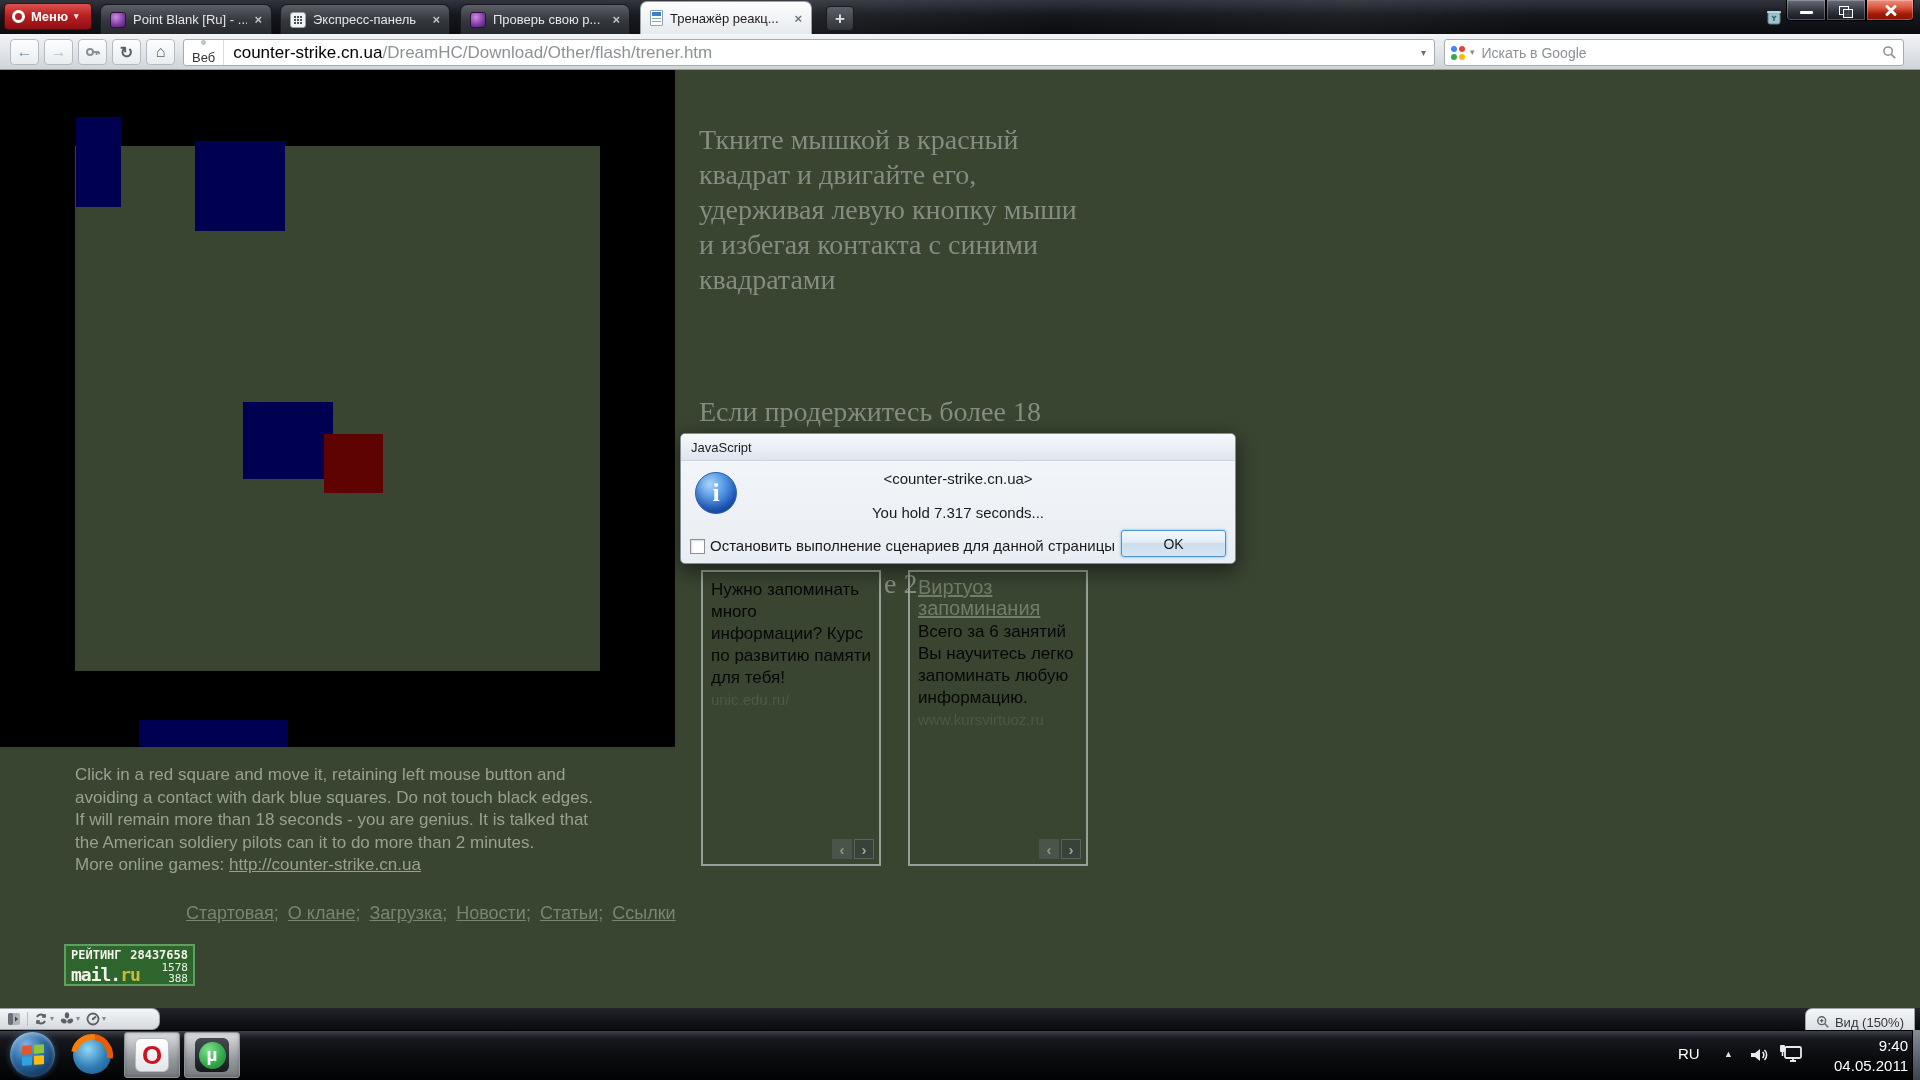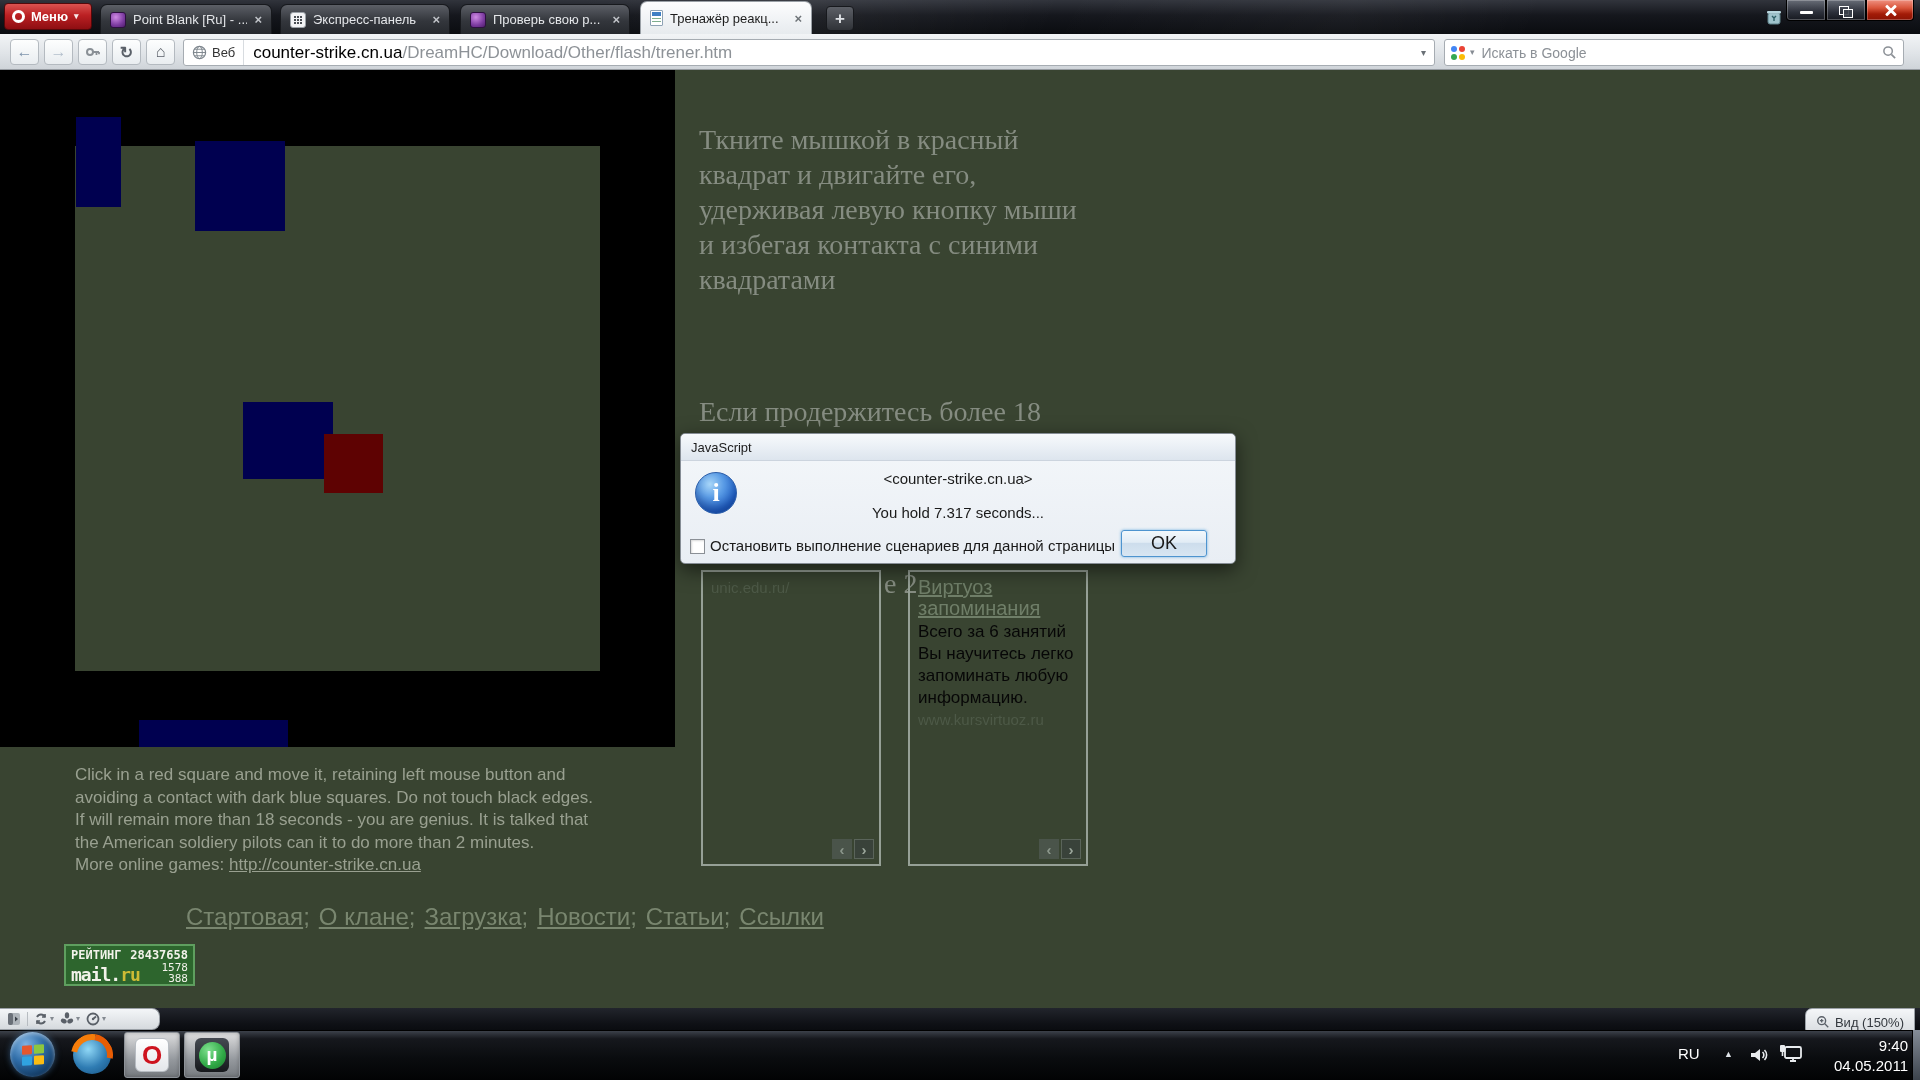--- a/index.html
+++ b/index.html
@@ -55,21 +55,21 @@
 
   
   .addrbar{position:absolute;left:0;top:34px;width:1920px;height:36px;
     background:linear-gradient(#f2f4f6 0%,#e0e4e8 55%,#cfd4d9 100%);border-bottom:1px solid #969ba1;box-sizing:border-box;}
   .navbtn{position:absolute;top:5px;width:29px;height:26px;border:1px solid #b4bac0;border-radius:4px;box-sizing:border-box;
     background:linear-gradient(#fdfefe,#e9edf0);display:flex;align-items:center;justify-content:center;cursor:pointer;
     color:#7e94ac;font-size:16px;font-weight:bold;}
   .navbtn.dim{color:#b3bfcc;}
   .urlfield{position:absolute;left:183px;top:5px;width:1252px;height:27px;background:#fff;
     border:1px solid #a6acb2;border-radius:3px;box-sizing:border-box;display:flex;align-items:center;cursor:text;}
-  .webbtn{display:flex;align-items:center;gap:5px;padding:0 8px;height:100%;border-right:1px solid #d8dce0;cursor:pointer;color:#333;}
+  .webbtn{display:flex;align-items:center;gap:5px;padding:0 8px;height:100%;border-right:1px solid #d8dce0;cursor:pointer;color:#333;flex-direction:column;}
   .urltext{padding-left:9px;font-size:17px;color:#000;white-space:nowrap;}
   .urltext .path{color:#8d9297;}
   .url-chev{margin-left:auto;padding:0 8px;color:#6a7076;font-size:10px;cursor:pointer;}
   .searchfield{position:absolute;left:1444px;top:5px;width:460px;height:27px;background:#fff;
     border:1px solid #a6acb2;border-radius:3px;box-sizing:border-box;display:flex;align-items:center;padding:0 6px;gap:5px;}
   .gicon{width:14px;height:14px;position:relative;flex:none;}
   .gicon i{position:absolute;width:6px;height:6px;border-radius:50%;}
   .gicon .b{left:0;top:0;background:#4285f4;} .gicon .r{right:0;top:0;background:#ea4335;}
   .gicon .g{left:0;bottom:0;background:#34a853;} .gicon .y{right:0;bottom:0;background:#fbbc05;}
   .searchfield input{flex:1;border:none;outline:none;font-size:14px;color:#333;background:transparent;font-family:"Liberation Sans",sans-serif;}
@@ -83,21 +83,21 @@
   .gsq.blue{background:#000050;}
   .gsq.red{background:#5e0202;}
   .ru-serif{font-family:"Liberation Serif","DejaVu Serif",serif;color:#858c81;}
   .instr{position:absolute;left:699px;top:52px;font-size:28px;line-height:35px;white-space:pre-line;width:460px;}
   .warn{position:absolute;left:699px;top:256px;font-size:28px;}
   .survive{position:absolute;left:699px;top:326px;font-size:28px;}
   .fragment{position:absolute;left:884px;top:498px;font-size:28px;}
   .en-block{position:absolute;left:75px;top:694px;width:640px;font-size:17px;line-height:22.5px;color:#99a090;}
   .en-block .pre{white-space:pre-line;}
   .en-link{text-decoration:underline;cursor:pointer;}
-  .navlinks{position:absolute;left:186px;top:833px;font-size:24px;color:#79866f;}
+  .navlinks{position:absolute;left:186px;top:833px;font-size:18px;color:#79866f;}
   .navlinks a{text-decoration:underline;cursor:pointer;}
   .navlinks .sep{margin-right:9px;}
   
   .ad{position:absolute;top:500px;width:180px;height:296px;border:2px solid #96a096;box-sizing:border-box;padding:5px 8px;}
   .ad.a1{left:701px;} .ad.a2{left:908px;}
   .ad .t{font-size:20px;line-height:21px;color:#6f7e68;text-decoration:underline;cursor:pointer;}
   .ad .b{font-size:17px;line-height:22px;color:#070707;margin-top:2px;}
   .ad .u{font-size:15px;color:#4d5947;margin-top:2px;}
   .ad .navs{position:absolute;right:5px;bottom:5px;display:flex;gap:2px;}
   .ad .navs span{width:20px;height:20px;display:flex;align-items:center;justify-content:center;
@@ -122,24 +122,24 @@
   .dlg-icon{position:absolute;left:14px;top:38px;width:40px;height:40px;border-radius:50%;
     background:radial-gradient(circle at 35% 28%,#a8d6f8 0%,#5a9ce6 35%,#2263c8 70%,#1349a0 100%);
     border:1px solid #2a5ca8;box-shadow:inset 0 -7px 9px rgba(0,10,60,.25);
     display:flex;align-items:center;justify-content:center;
     color:#fff;font-family:"Liberation Serif",serif;font-weight:bold;font-size:26px;font-style:normal;}
   .dlg-src{position:absolute;left:0;right:0;top:36px;text-align:center;font-size:15px;color:#1a1a1a;}
   .dlg-msg{position:absolute;left:0;right:0;top:70px;text-align:center;font-size:15px;color:#1a1a1a;}
   .dlg-check{position:absolute;left:9px;top:105px;width:13px;height:13px;background:#fff;
     border:1px solid #8b9096;box-shadow:inset 1px 1px 2px rgba(0,0,0,.15);cursor:pointer;}
   .dlg-chklbl{position:absolute;left:29px;top:103px;font-size:15px;color:#1a1a1a;}
-  .dlg-ok{position:absolute;left:440px;top:96px;width:86px;height:27px;border-radius:3px;cursor:pointer;
+  .dlg-ok{position:absolute;left:440px;top:96px;width:105px;height:27px;border-radius:3px;cursor:pointer;
     background:linear-gradient(#f2f8fc 0%,#e2ecf5 45%,#cdddec 50%,#d8e6f2 100%);
     border:1px solid #4e94cf;box-shadow:0 0 3px rgba(80,160,220,.8);
-    display:flex;align-items:center;justify-content:center;font-size:18px;color:#1a1a1a;box-sizing:border-box;}
+    display:flex;align-items:center;justify-content:center;font-size:14px;color:#1a1a1a;box-sizing:border-box;}
 
   
   .statusbar{position:absolute;left:0;top:1008px;width:1920px;height:22px;
     background:linear-gradient(#22252c,#0f1116 70%,#0a0c10);}
   .sb-left{position:absolute;left:0;top:0;width:160px;height:22px;border-radius:0 8px 8px 0;
     background:linear-gradient(#f4f6f8,#d6dade);border:1px solid #9aa0a6;border-left:none;box-sizing:border-box;
     display:flex;align-items:center;gap:6px;padding:0 7px;}
   .sb-left .dv{width:1px;height:14px;background:#b7bcc1;}
   .sb-group{display:flex;align-items:center;gap:2px;cursor:pointer;color:#5a6068;}
   .sb-group .chev{font-size:8px;color:#7a8088;}
@@ -304,20 +304,21 @@
 
     <div class="ru-serif instr">Ткните мышкой в красный
 квадрат и двигайте его,
 удерживая левую кнопку мыши
 и избегая контакта с синими
 квадратами</div>
     <div class="ru-serif survive">Если продержитесь более 18</div>
     <div class="ru-serif fragment">е 2</div>
 
     <div class="ad a1">
+      <div class="b">Нужно запоминать много информации? Курс по развитию памяти для тебя!</div>
       <div class="u">unic.edu.ru/</div>
       <div class="navs">
         <span class="p">‹</span>
         <span class="n">›</span>
       </div>
     </div>
     <div class="ad a2">
       <div class="t">Виртуоз запоминания</div>
       <div class="b">Всего за 6 занятий Вы научитесь легко запоминать любую информацию.</div>
       <div class="u">www.kursvirtuoz.ru</div>

